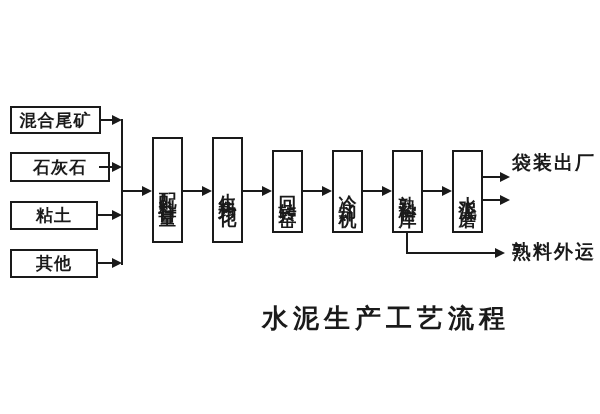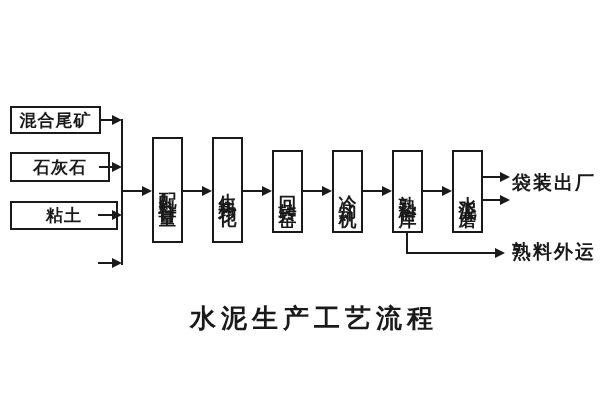--- a/index.html
+++ b/index.html
@@ -66,41 +66,44 @@
     font-weight: bold;
     line-height: 20px;
     white-space: nowrap;
     letter-spacing: 2px;
   }
   .caption {
     position: absolute;
     left: 190px;
     top: 301px;
     width: 320px;
-    text-align: left;
+    text-align: right;
     font-family: "DejaVu Serif", serif;
     font-size: 26px;
     font-weight: 600;
     letter-spacing: 5px;
     white-space: nowrap;
   }
 </style>
 </head>
 <body>
 
 <div class="canvas">
 
   <div class="box src" style="left:10px; top:106px; width:91px; height:28px;">
     <span>混合尾矿</span>
   </div>
   <div class="box src" style="left:10px; top:152px; width:100px; height:30px;">
     <span>石灰石</span>
   </div>
-  <div class="box src" style="left:10px; top:201px; width:108px; height:29px;">
+  <div class="box src" style="left:10px; top:201px; width:88px; height:29px;">
     <span>粘土</span>
+  </div>
+  <div class="box src" style="left:10px; top:249px; width:88px; height:29px;">
+    <span>其他</span>
   </div>
 
   <div class="hline" style="left:101px; top:119px; width:11px;"></div>
   <div class="arr-r" style="left:112px; top:115px;"></div>
 
   <div class="hline" style="left:99px; top:166px; width:13px;"></div>
   <div class="arr-r" style="left:112px; top:162px;"></div>
 
   <div class="hline" style="left:98px; top:214px; width:14px;"></div>
   <div class="arr-r" style="left:112px; top:210px;"></div>
@@ -142,21 +145,21 @@
   </div>
   <div class="box stage short" style="left:392px; top:150px; width:31px; height:83px;">
     <span class="vtext">熟料库</span>
   </div>
   <div class="box stage short" style="left:452px; top:150px; width:31px; height:83px;">
     <span class="vtext">水泥磨</span>
   </div>
 
   <div class="hline" style="left:483px; top:176px; width:17px;"></div>
   <div class="arr-r" style="left:500px; top:172px;"></div>
-  <div class="out-label" style="left:512px; top:172px;">袋装出厂</div>
+  <div class="out-label" style="left:512px; top:152px;">袋装出厂</div>
 
   <div class="hline" style="left:483px; top:199px; width:17px;"></div>
   <div class="arr-r" style="left:500px; top:195px;"></div>
 
   <div class="vline" style="left:406px; top:233px; height:21px;"></div>
   <div class="hline" style="left:406px; top:252px; width:89px;"></div>
   <div class="arr-r" style="left:495px; top:248px;"></div>
   <div class="out-label" style="left:512px; top:243px;font-family:Liberation Mono, monospace;">熟料外运</div>
 
   <div class="caption">水泥生产工艺流程</div>

